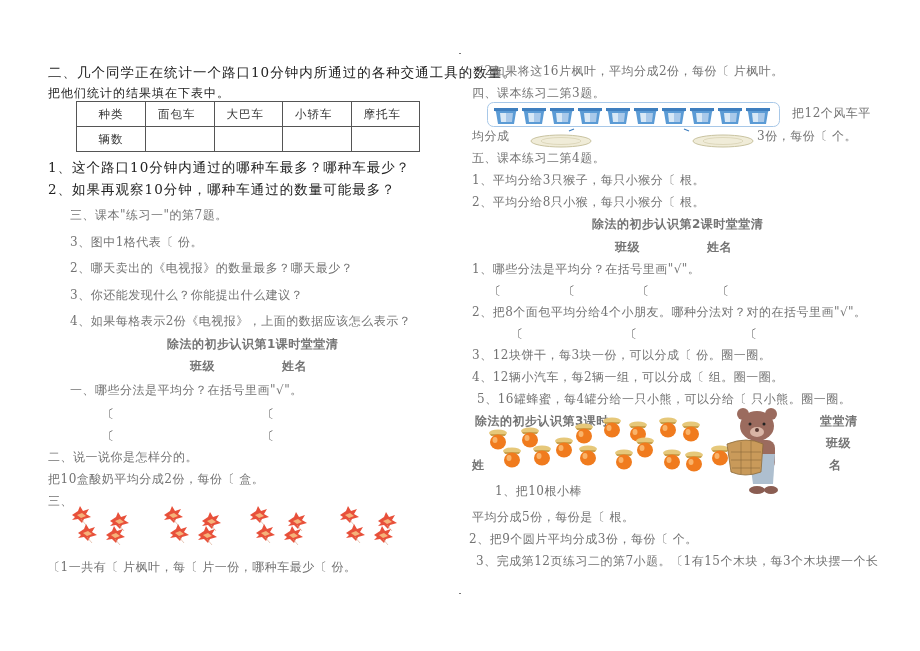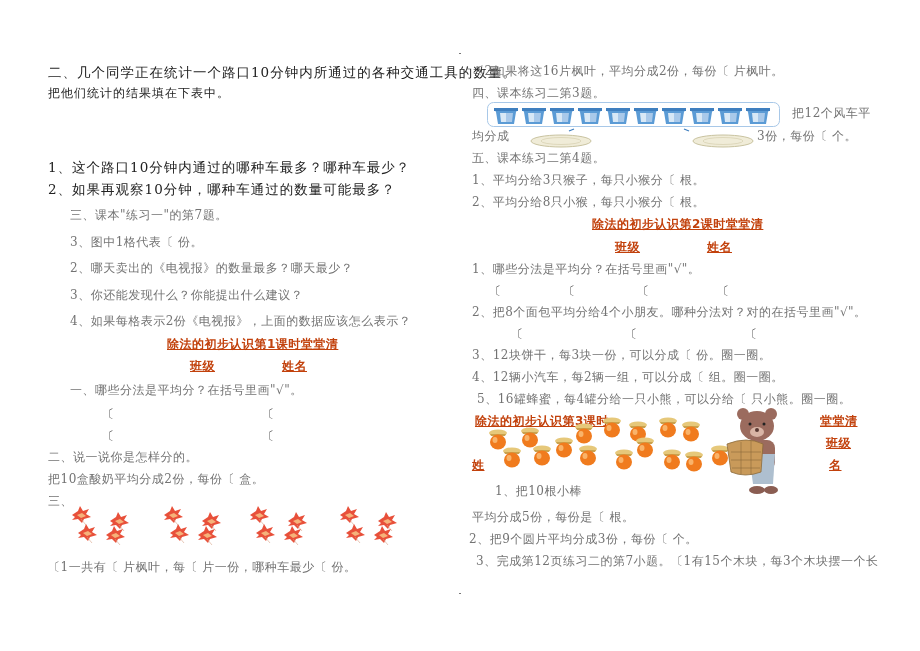--- a/index.html
+++ b/index.html
@@ -1,35 +1,49 @@
 <!DOCTYPE html>
 <html><head>
 <meta charset="utf-8">
 <style>
   html, body { margin:0; padding:0; background:#ffffff; }
   body { width:920px; height:651px; position:relative; overflow:hidden;
          font-family:"DejaVu Serif","Liberation Serif",serif; color:#222; }
   .t { position:absolute; font-size:12px; line-height:14px; white-space:nowrap; color:#737373; letter-spacing:0.5px; }
   .lg { font-size:13.5px; line-height:16px; color:#222; letter-spacing:1px; }
-  .b { font-weight:bold; font-family:"DejaVu Sans","Liberation Sans",sans-serif; color:#c2410c; font-size:12px; letter-spacing:0.5px;text-decoration:underline; }
+  .b { font-weight:bold; font-family:"DejaVu Sans","Liberation Sans",sans-serif; color:#737373; font-size:12px; letter-spacing:0.5px; }
   .paren { position:absolute; font-size:12px; color:#444; }
   table.tally { position:absolute; left:76px; top:101px; border-collapse:collapse; width:344px; }
   table.tally td { border:1px solid #555; height:24px; font-size:11.5px; color:#333; padding:0 0 0 12px; letter-spacing:1px; }
   table.tally td.first { text-align:center; padding:0; width:68px; }
   .dot { position:absolute; width:2px; height:1px; background:#777; }
   svg { position:absolute; overflow:visible; }
 </style>
 </head>
 <body>
 
 <div class="t lg" style="left:48px;top:64px">二、几个同学正在统计一个路口10分钟内所通过的各种交通工具的数量。</div>
 <div class="t lg" style="left:48px;top:85px;font-size:12px">把他们统计的结果填在下表中。</div>
 
 <table class="tally">
   <tbody>
+      <tr>
+    <td class="first">种类</td>
+    <td>面包车</td>
+    <td>大巴车</td>
+    <td>小轿车</td>
+    <td>摩托车</td>
+  </tr>
+  <tr>
+    <td class="first">辆数</td>
+    <td></td>
+    <td></td>
+    <td></td>
+    <td></td>
+  </tr>
 </tbody>
   </table>
 
 <div class="t lg" style="left:48px;top:159px">1、这个路口10分钟内通过的哪种车最多？哪种车最少？</div>
 <div class="t lg" style="left:48px;top:181px">2、如果再观察10分钟，哪种车通过的数量可能最多？</div>
 
 <div class="t" style="left:70px;top:208px">三、课本"练习一"的第7题。</div>
 <div class="t" style="left:70px;top:235px">3、图中1格代表〔      份。</div>
 <div class="t" style="left:70px;top:261px">2、哪天卖出的《电视报》的数量最多？哪天最少？</div>
 <div class="t" style="left:70px;top:288px">3、你还能发现什么？你能提出什么建议？</div>

